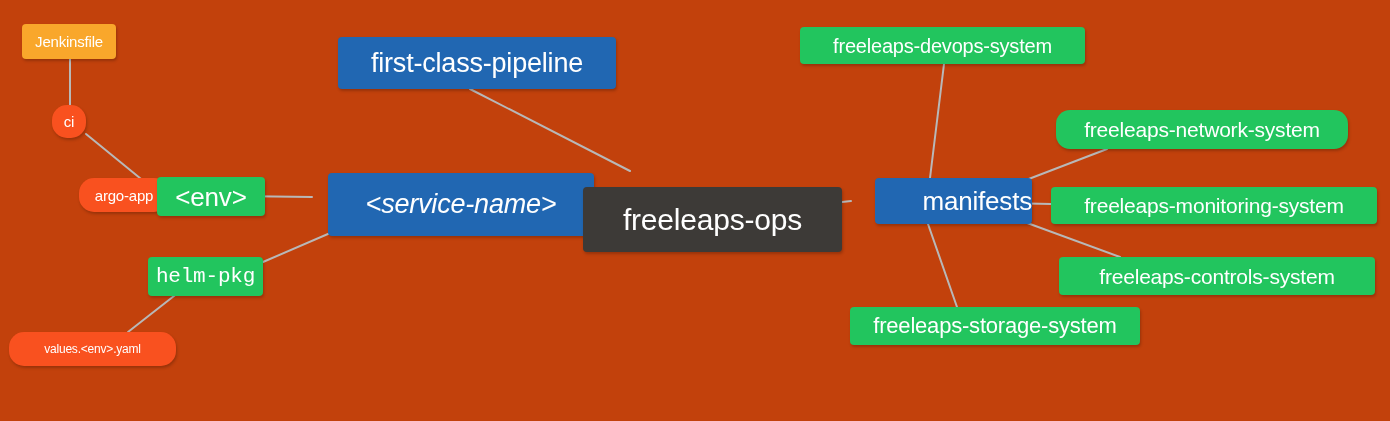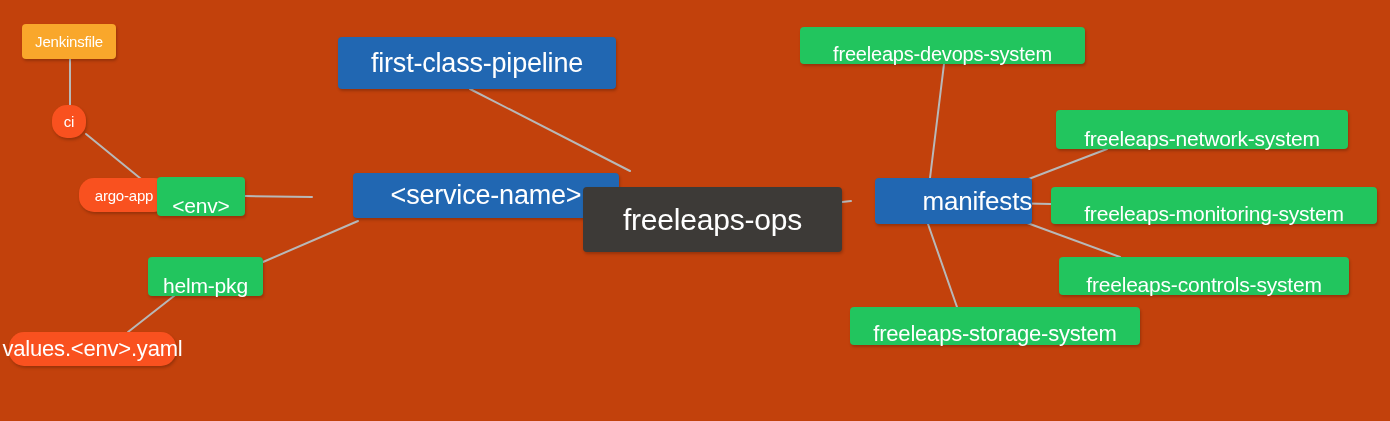--- a/index.html
+++ b/index.html
@@ -41,21 +41,21 @@
     letter-spacing: -0.2px;
     z-index: 2;
   }
   .node-label {
     display: block;
     white-space: nowrap;
   }
   
   .c-dark   { background: #3d3a37; }
   .c-blue   { background: #2167b2; margin-left: 24px; }
-  .c-green  { background: #22c55e; align-items: flex-end; }
+  .c-green  { background: #22c55e; }
   .c-red    { background: #f9511f; border-radius: 15px; }
   .c-orange { background: #f9a72b; }
 </style>
 </head>
 <body>
 
 <div id="canvas">
   <svg id="edge-layer" viewBox="0 0 1390 421" width="1390" height="421" xmlns="http://www.w3.org/2000/svg">
       <line x1="70" y1="59" x2="70" y2="105" stroke="#b8b8b8" stroke-width="2" stroke-linecap="round"></line>
       <line x1="86" y1="134" x2="157" y2="192" stroke="#b8b8b8" stroke-width="2" stroke-linecap="round"></line>
@@ -75,50 +75,50 @@
   <div id="node-layer">
       <div class="node c-orange" style="left: 22px; top: 24px; width: 94px; height: 35px; font-size: 15px;">
         <span class="node-label">Jenkinsfile</span>
       </div>
       <div class="node c-red" style="left: 52px; top: 105px; width: 34px; height: 33px; font-size: 15px;">
         <span class="node-label">ci</span>
       </div>
       <div class="node c-red" style="left: 31px; top: 178px; width: 90px; height: 34px; font-size: 15px; margin-left: 48px;">
         <span class="node-label">argo-app</span>
       </div>
-      <div class="node c-green" style="left: 157px; top: 177px; width: 88px; height: 39px; font-size: 21px;">
+      <div class="node c-green" style="left: 157px; top: 177px; width: 108px; height: 39px; font-size: 26px;">
         <span class="node-label">&lt;env&gt;</span>
       </div>
-      <div class="node c-green" style="left: 148px; top: 257px; width: 115px; height: 39px; font-size: 21px;">
+      <div class="node c-green" style="left: 148px; top: 257px; width: 115px; height: 39px; font-size: 21px; font-family: Liberation Mono, monospace;">
         <span class="node-label">helm-pkg</span>
       </div>
-      <div class="node c-red" style="left: 9px; top: 332px; width: 167px; height: 34px; font-size: 22px;">
+      <div class="node c-red" style="left: 9px; top: 332px; width: 167px; height: 34px; font-size: 12px;">
         <span class="node-label">values.&lt;env&gt;.yaml</span>
       </div>
       <div class="node c-blue" style="left: 314px; top: 37px; width: 278px; height: 52px; font-size: 27px;">
         <span class="node-label">first-class-pipeline</span>
       </div>
-      <div class="node c-blue" style="left: 329px; top: 173px; width: 266px; height: 45px; font-size: 27px;">
+      <div class="node c-blue" style="left: 304px; top: 173px; width: 266px; height: 63px; font-size: 27px; font-style: italic;">
         <span class="node-label">&lt;service-name&gt;</span>
       </div>
       <div class="node c-dark" style="left: 583px; top: 171px; width: 259px; height: 65px; font-size: 30px; margin-top: 16px;">
         <span class="node-label">freeleaps-ops</span>
       </div>
       <div class="node c-blue" style="left: 851px; top: 178px; width: 157px; height: 46px; font-size: 26px; justify-content: flex-end;">
         <span class="node-label">manifests</span>
       </div>
       <div class="node c-green" style="left: 800px; top: 27px; width: 285px; height: 37px; font-size: 20px;">
         <span class="node-label">freeleaps-devops-system</span>
       </div>
-      <div class="node c-green" style="left: 1056px; top: 110px; width: 292px; height: 39px; font-size: 21px;">
+      <div class="node c-green" style="left: 1056px; top: 110px; width: 292px; height: 39px; font-size: 21px; border-radius: 14px;">
         <span class="node-label">freeleaps-network-system</span>
       </div>
       <div class="node c-green" style="left: 1051px; top: 187px; width: 326px; height: 37px; font-size: 21px;">
         <span class="node-label">freeleaps-monitoring-system</span>
       </div>
-      <div class="node c-green" style="left: 1059px; top: 257px; width: 290px; height: 38px; font-size: 21px;">
+      <div class="node c-green" style="left: 1059px; top: 257px; width: 316px; height: 38px; font-size: 21px;">
         <span class="node-label">freeleaps-controls-system</span>
       </div>
       <div class="node c-green" style="left: 850px; top: 307px; width: 290px; height: 38px; font-size: 22px;">
         <span class="node-label">freeleaps-storage-system</span>
       </div>
     </div>
 </div>
 
 </body></html>

